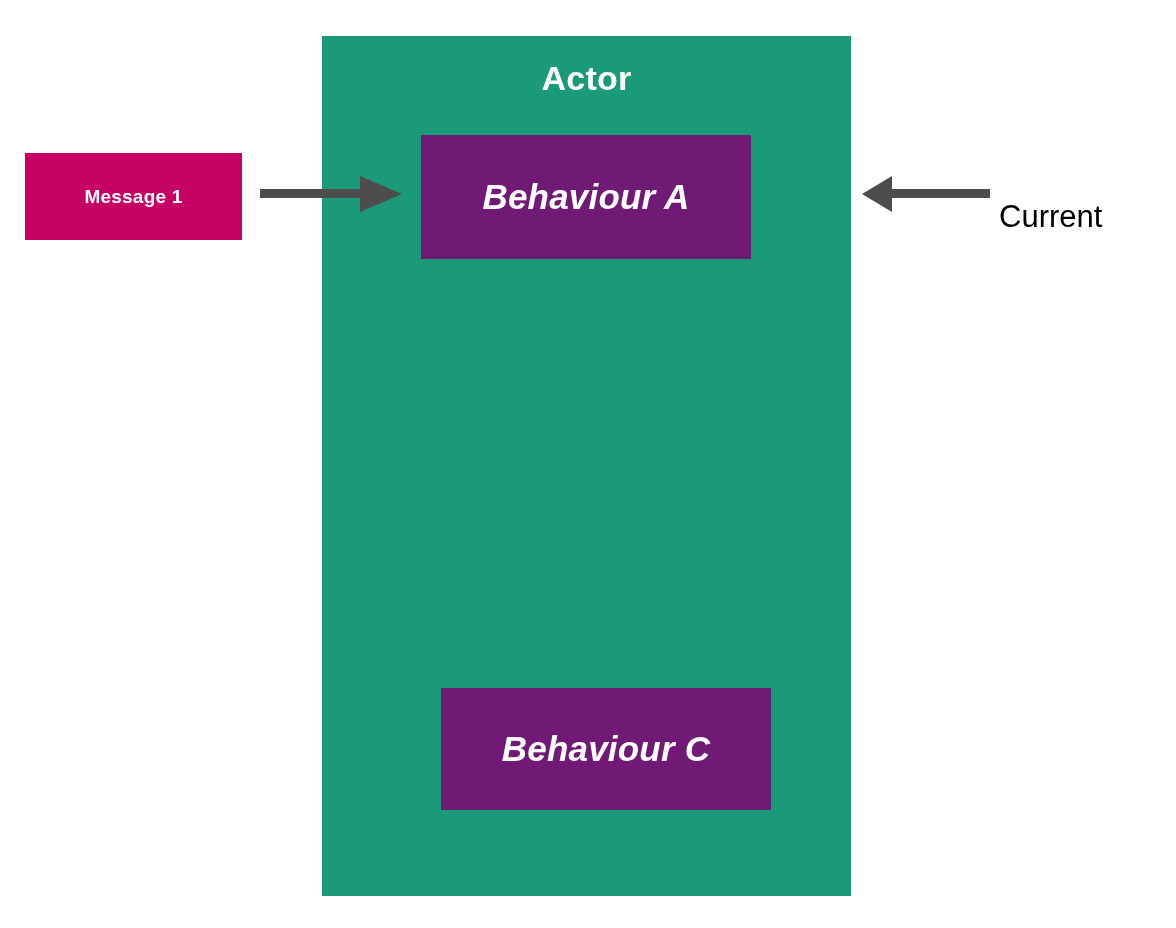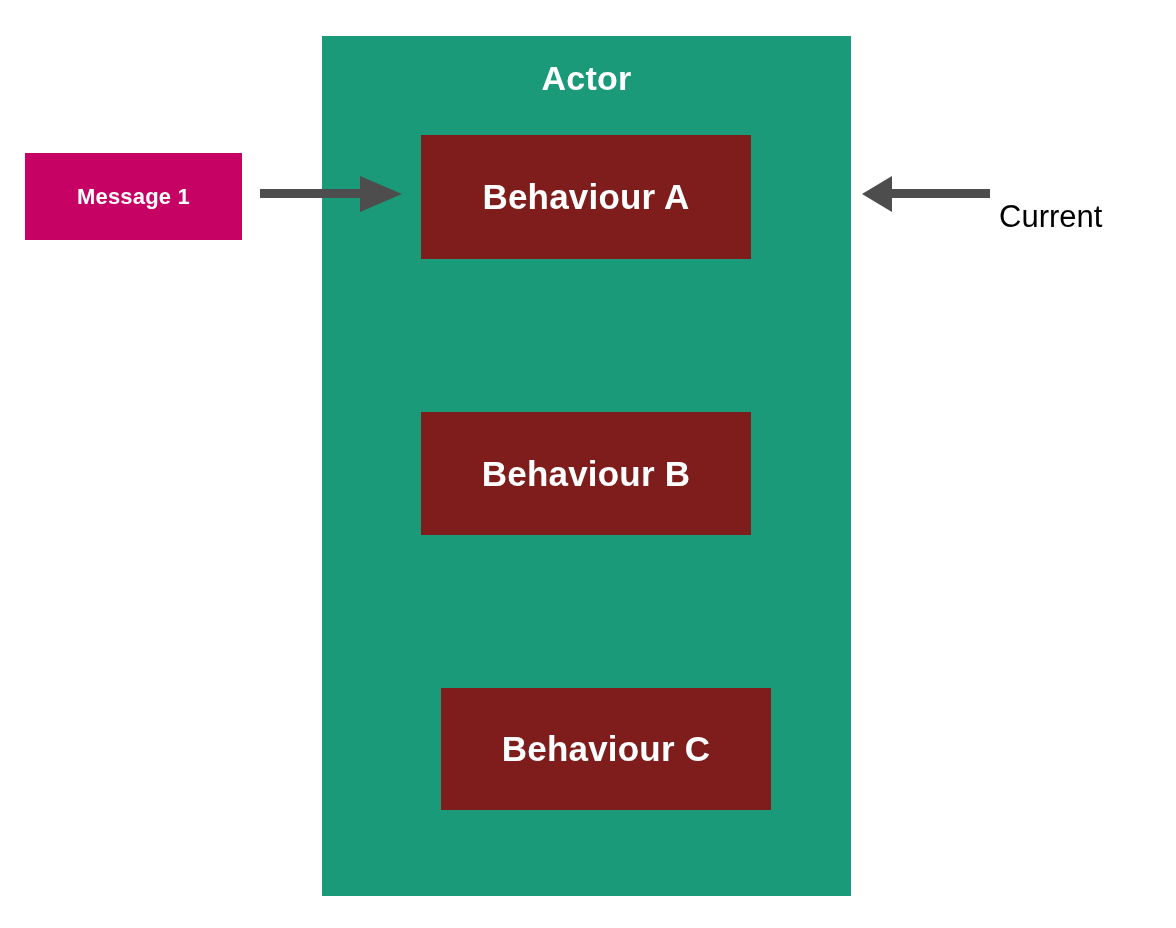--- a/index.html
+++ b/index.html
@@ -40,24 +40,25 @@
     font-weight: 700;
     letter-spacing: 0.2px;
     line-height: 40px;
   }
 
   
   .behaviour-box {
     position: absolute;
     left: 421px;
     width: 330px;
-    background: #7f1d1d;
+    background: #701a75;
     display: flex;
     align-items: center;
     justify-content: center;
+    font-style: italic;
   }
   .behaviour-label {
     color: #ffffff;
     font-size: 35px;
     font-weight: 700;
     letter-spacing: 0.2px;
     line-height: 40px;
     white-space: nowrap;
   }
   #behaviour-a { top: 135px; height: 124px; }
@@ -71,21 +72,21 @@
     top: 153px;
     width: 217px;
     height: 87px;
     background: #c60264;
     display: flex;
     align-items: center;
     justify-content: center;
   }
   .message-label {
     color: #ffffff;
-    font-size: 22px;
+    font-size: 19px;
     font-weight: 700;
     letter-spacing: 0.2px;
     white-space: nowrap;
   }
 
   
   .arrow-svg {
     position: absolute;
     overflow: visible;
   }
@@ -113,23 +114,20 @@
 
   <div class="actor-box">
     <div class="actor-title">Actor</div>
 
   </div>
 
   <div class="behaviour-box" id="behaviour-a">
     <span class="behaviour-label">Behaviour A</span>
   </div>
 
-  <div class="behaviour-box" id="behaviour-b">
-    <span class="behaviour-label">Behaviour B</span>
-  </div>
 
   <div class="behaviour-box" id="behaviour-c">
     <span class="behaviour-label">Behaviour C</span>
   </div>
 
   <div class="message-box">
     <span class="message-label">Message 1</span>
   </div>
 
   <svg class="arrow-svg" id="arrow-incoming" width="142" height="46" viewBox="0 0 142 46">

